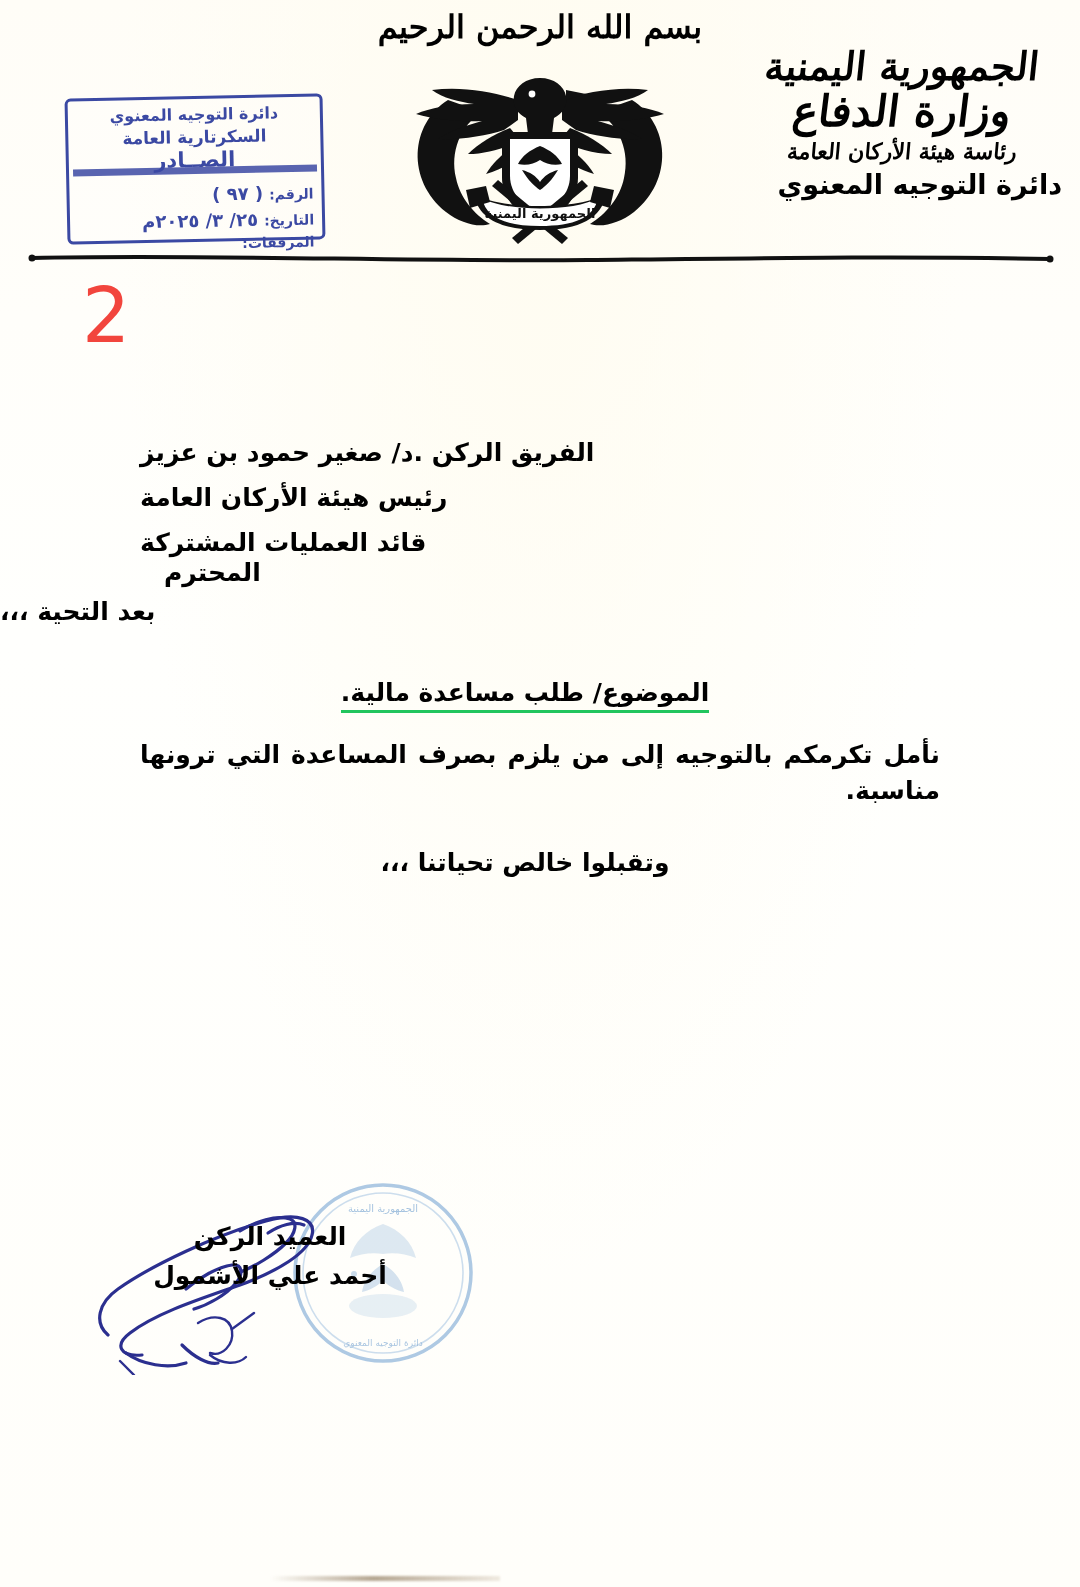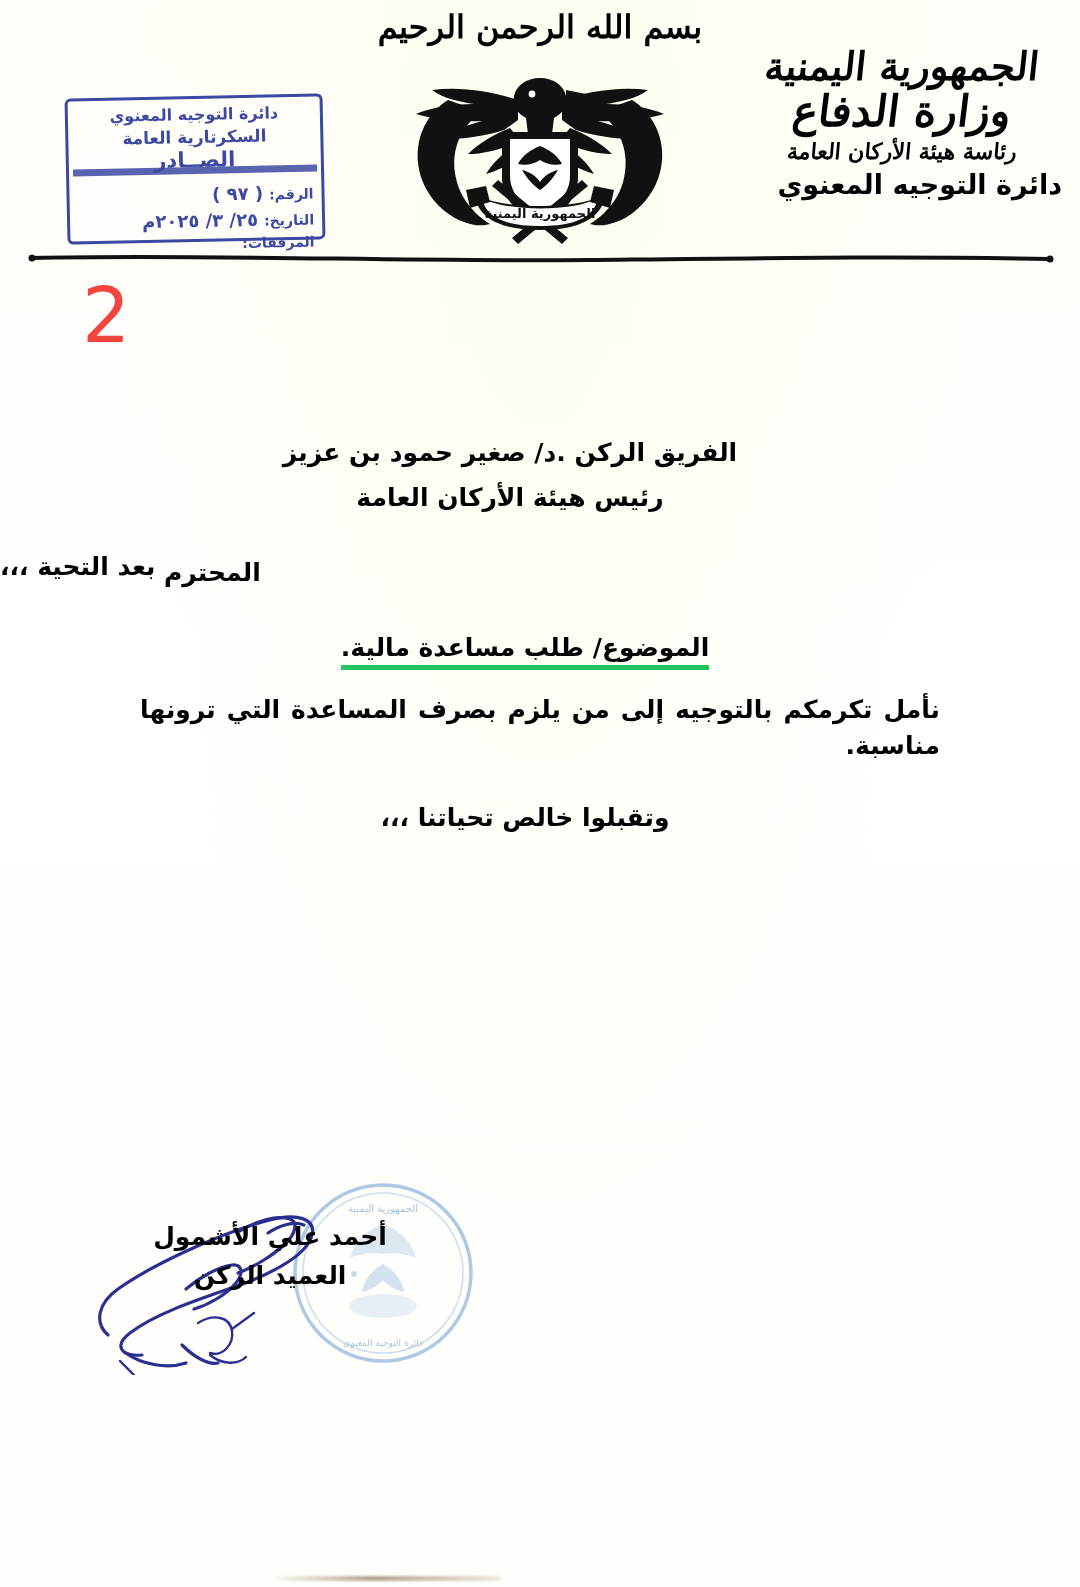--- a/index.html
+++ b/index.html
@@ -197,21 +197,21 @@
     width: 1080px;
   }
   .addressee {
     position: relative;
     padding-right: 140px;
     padding-left: 140px;
   }
   .addr-line {
     font-size: 25px;
     font-weight: 700;
-    text-align: center;
+    text-align: left;
     letter-spacing: 0px;
     line-height: 1.0;
     margin: 0 0 20px 0;
     padding-right: 60px;
   }
   .addr-line.l1 { letter-spacing: 1px; }
   .respect-word {
     position: absolute;
     left: 164px;
     top: 118px;
@@ -226,21 +226,21 @@
     padding-right: 40px;
   }
   .subject {
     margin-top: 52px;
     text-align: center;
     font-size: 25px;
     font-weight: 700;
     padding-right: 30px;
   }
   .subject span {
-    border-bottom: 5px solid #22c55e;
+    border-bottom: 3px solid #22c55e;
     padding-bottom: 3px;
   }
   .para {
     margin: 34px 140px 0 140px;
     font-size: 25px;
     font-weight: 700;
     line-height: 1.42;
     text-align: justify;
     text-justify: inter-word;
   }
@@ -366,20 +366,21 @@
     <circle cx="1022" cy="7" r="3.5" fill="#111"></circle>
   </svg>
 
   <div class="page-number">2</div>
 
   <div class="content">
 
     <div class="addressee">
       <div class="addr-line l1">الفريق الركن .د/ صغير حمود بن عزيز</div>
       <div class="addr-line">رئيس هيئة الأركان العامة</div>
+      <div class="addr-line">قائد العمليات المشتركة</div>
       <div class="respect-word">المحترم</div>
     </div>
 
     <div class="greeting">بعد التحية ،،،</div>
 
     <div class="subject">
       <span>الموضوع/ طلب مساعدة مالية.</span>
     </div>
 
     <p class="para para2">نأمل تكرمكم بالتوجيه إلى من يلزم بصرف المساعدة التي ترونها مناسبة.</p>
@@ -416,18 +417,18 @@
     </g>
     <g fill="none" stroke="#2b2f8f" stroke-width="2.4" stroke-linecap="round">
       <path d="M108 138 C124 128 140 132 142 146 C144 160 132 172 120 168"></path>
       <path d="M142 144 L164 128"></path>
       <path d="M120 170 C132 180 148 180 156 172"></path>
       <path d="M30 176 L44 190"></path>
     </g>
   </svg>
 
   <div class="signature-block">
+    <div class="sig-line">العميد الركن</div>
     <div class="sig-line">أحمد علي الأشمول</div>
-    <div class="sig-line">العميد الركن</div>
   </div>
 
   <div class="bottom-smudge"></div>
 </div>
 
 </body></html>

